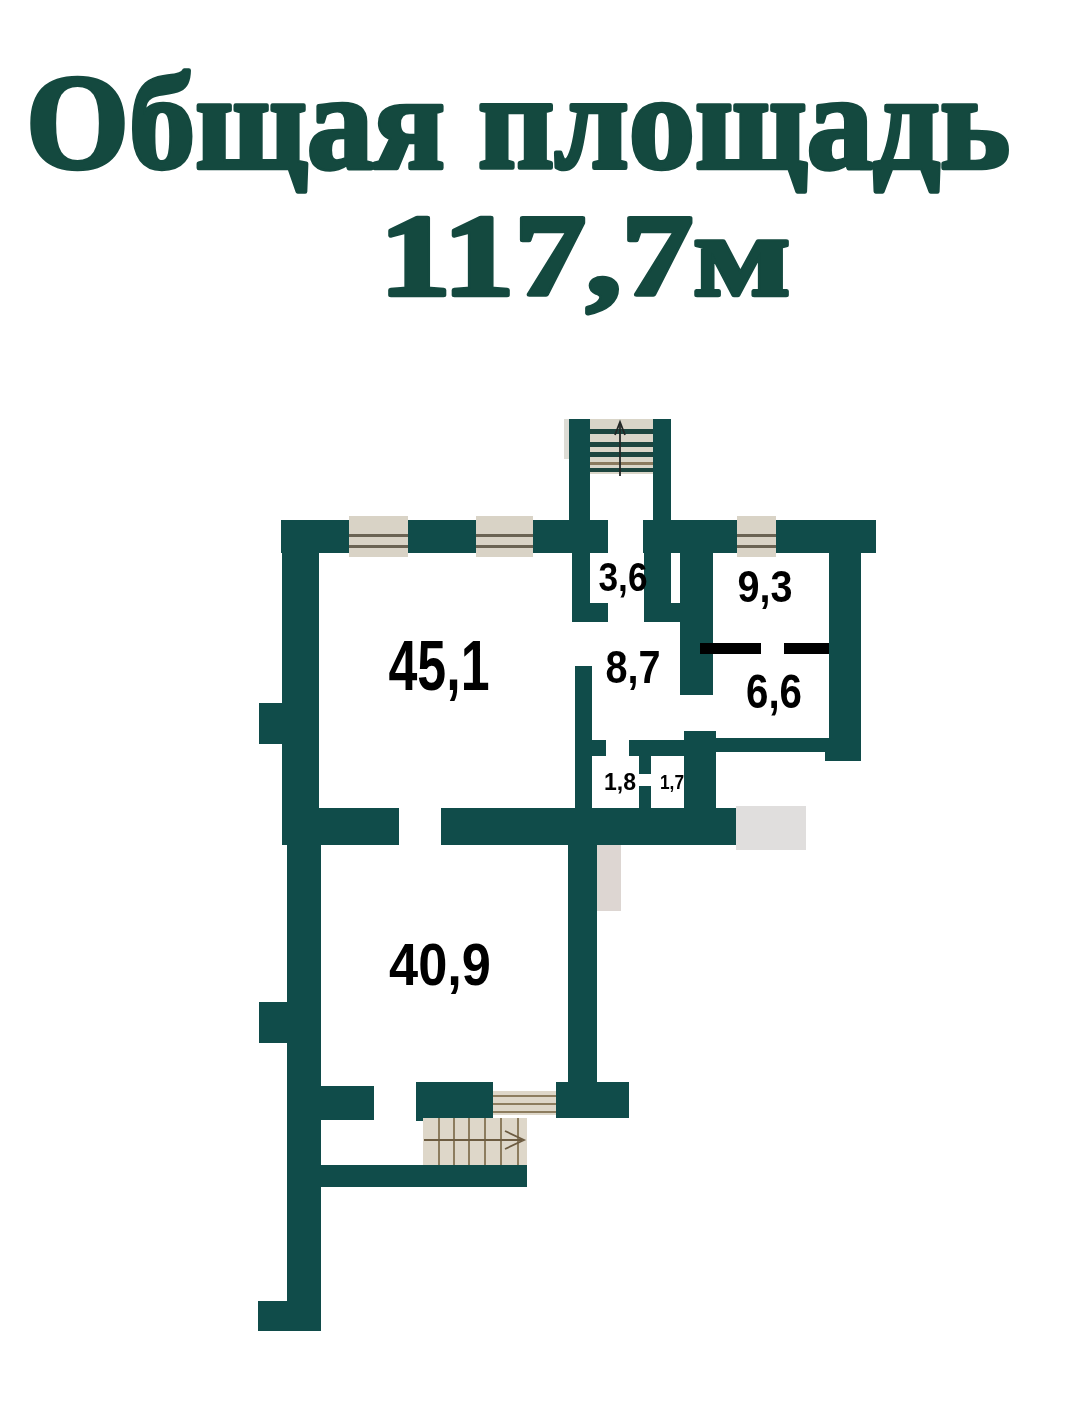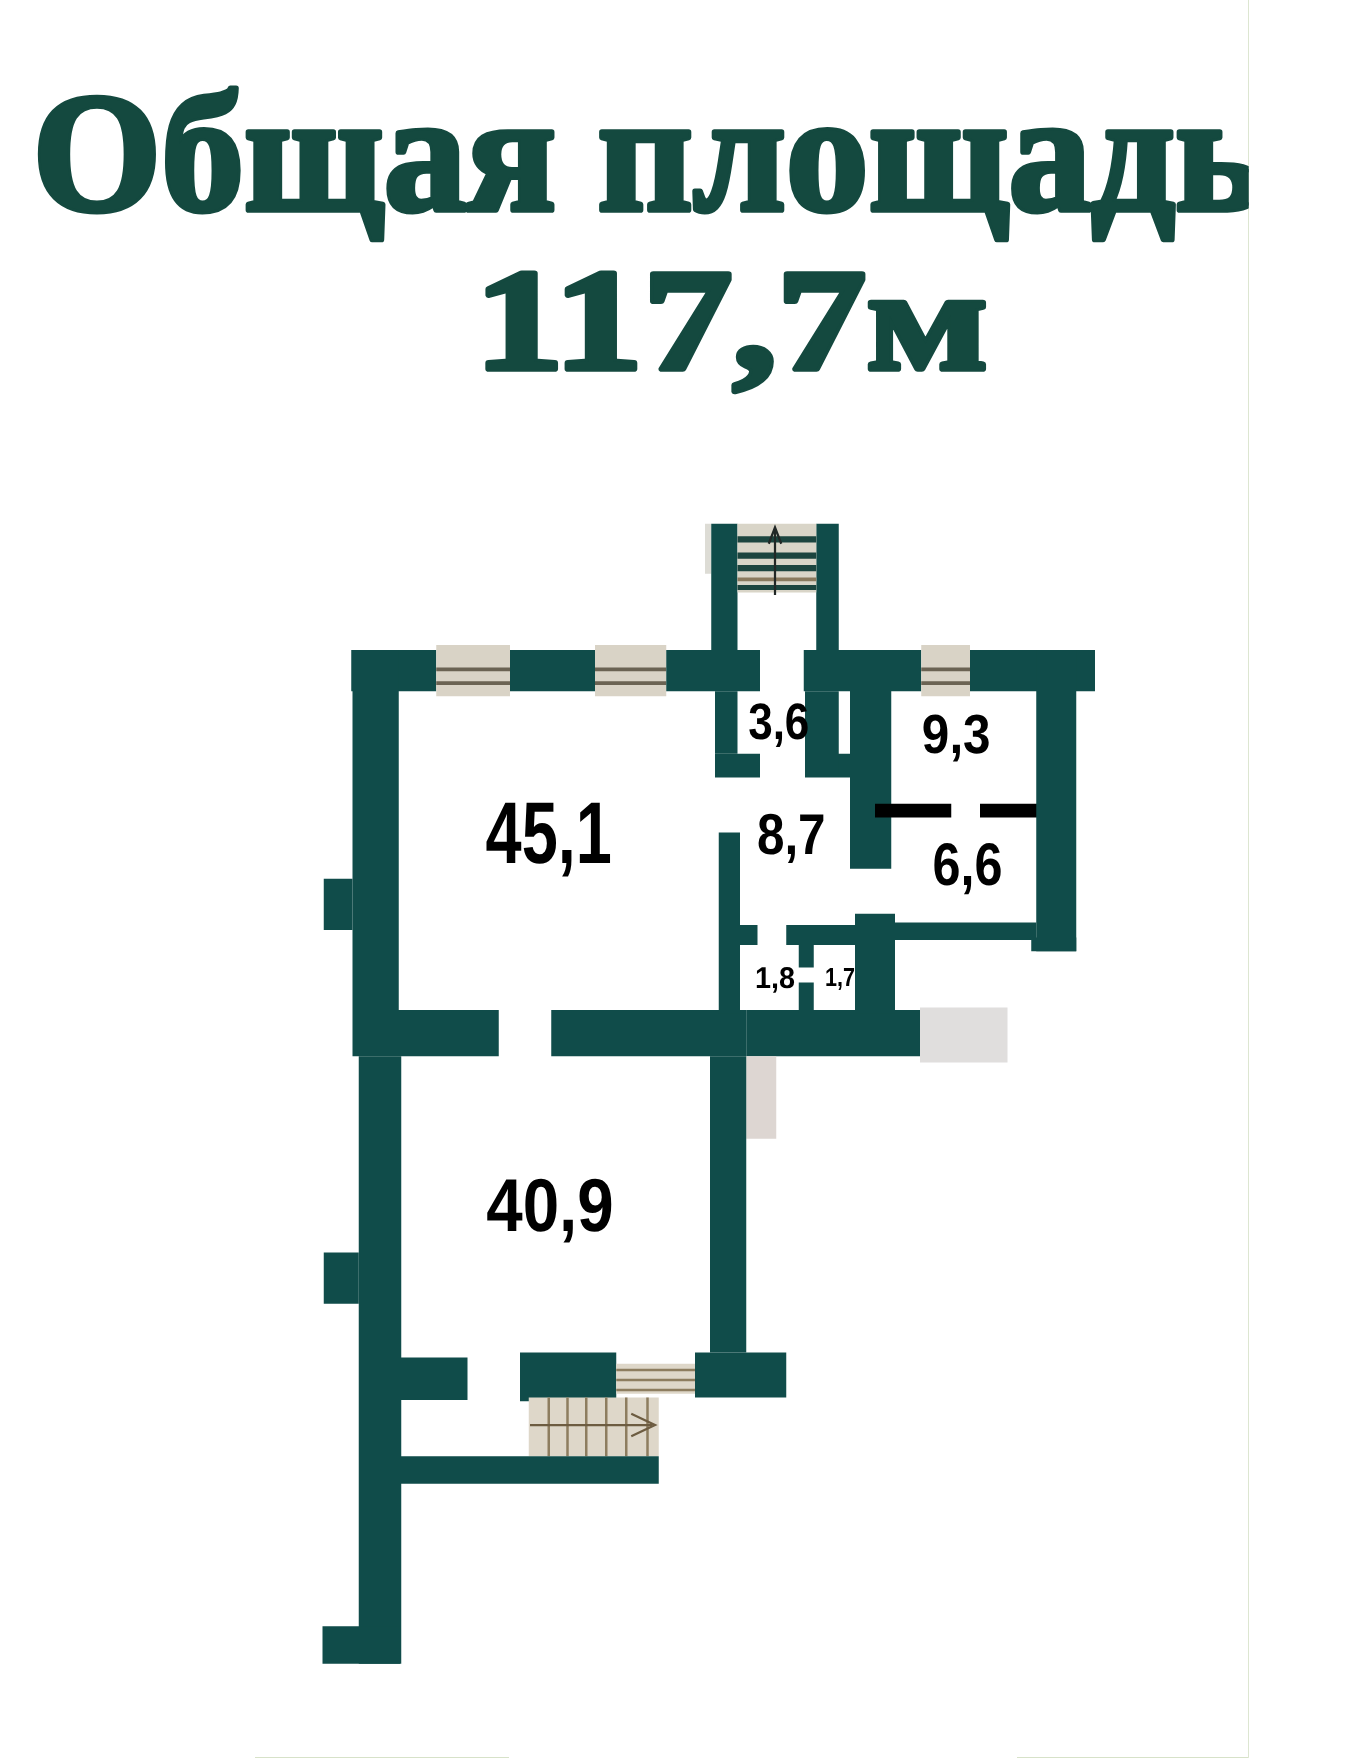--- a/index.html
+++ b/index.html
@@ -1,16 +1,16 @@
 <!DOCTYPE html>
 <html><head>
 <meta charset="utf-8">
 <style>
   html,body{margin:0;padding:0;background:#ffffff;}
-  #page{position:relative;width:999px;height:1406px;background:#4d7c0f;overflow:hidden;}
+  #page{position:relative;width:1080px;height:1406px;background:#fde047;overflow:hidden;}
   svg{position:absolute;left:0;top:0;}
   text{font-family:"Liberation Sans",sans-serif;}
   .title{font-family:"Liberation Serif",serif;font-weight:bold;fill:#14493f;}
   .room{font-weight:bold;fill:#000000;}
 </style>
 </head>
 <body>
 <div id="page">
 <svg width="1080" height="1406" viewBox="0 0 1080 1406" xmlns="http://www.w3.org/2000/svg">
 

